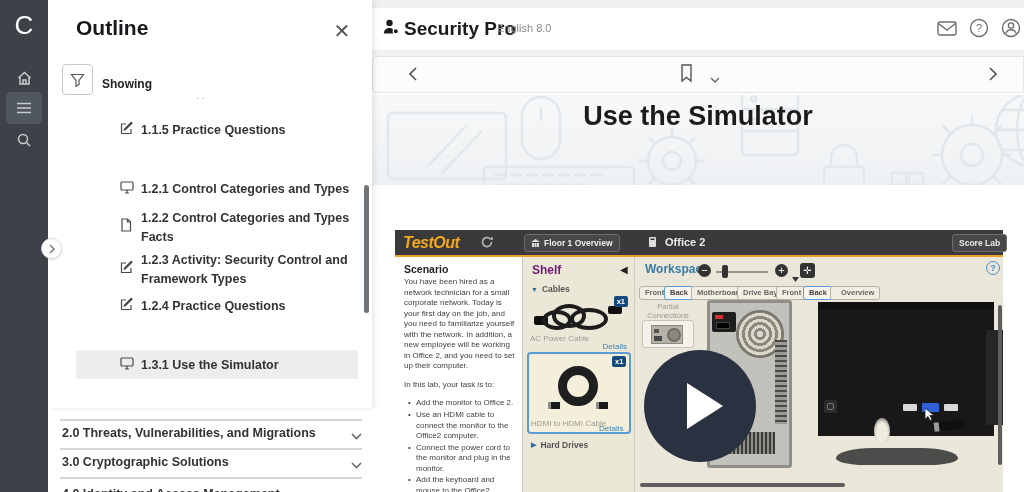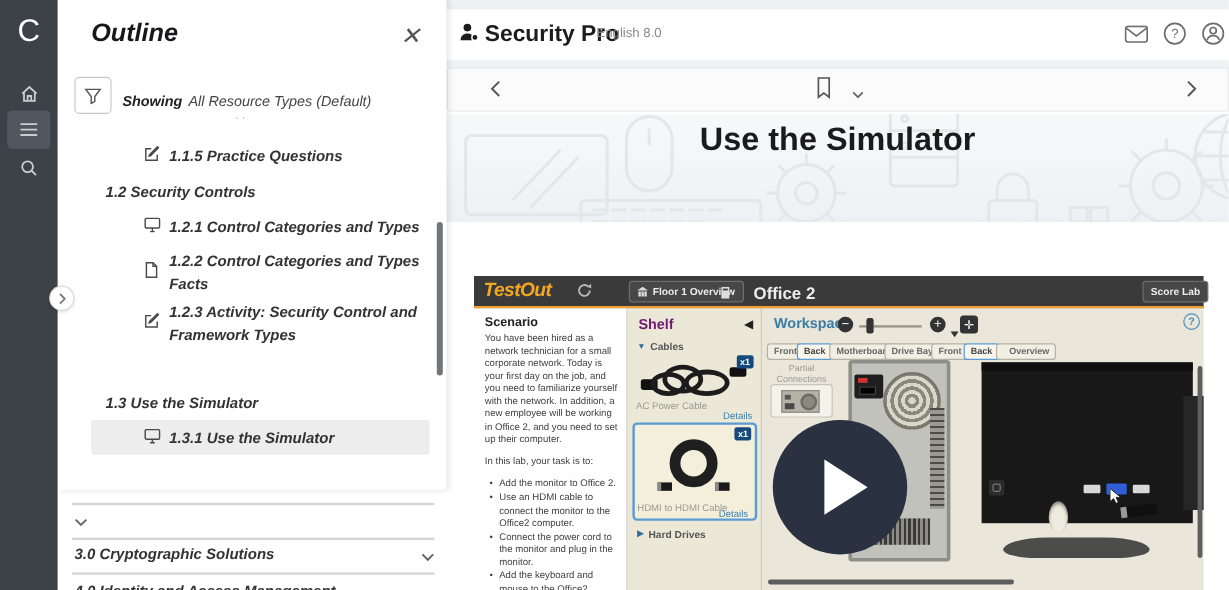--- a/index.html
+++ b/index.html
@@ -8,21 +8,21 @@
   .abs { position:absolute; }
 
   
   .rail { left:0; top:0; width:48px; height:492px; background:#3d4248; z-index:30; }
   .rail-logo { left:8px; top:8px; width:32px; height:34px; color:#fff; font-size:26px; font-weight:400; text-align:center; line-height:34px; }
   .rail-btn { width:36px; height:32px; left:6px; display:flex; align-items:center; justify-content:center; border-radius:4px; }
   .rail-btn.active { background:#51575f; }
   .rail-btn svg { stroke:#c9ccce; fill:none; stroke-width:1.5; }
 
   
-  .panel { left:48px; top:0; width:324px; height:408px; background:#fff; box-shadow:2px 0 5px rgba(0,0,0,.10); z-index:20;font-style:italic; }
+  .panel { left:48px; top:0; width:324px; height:408px; background:#fff; box-shadow:2px 0 5px rgba(0,0,0,.10); z-index:20; }
   .outline-title { left:76px; top:16px; font-size:21px; font-weight:700; color:#17171c; }
   .close-x { left:330px; top:20px; width:24px; height:24px; color:#555; font-size:20px; line-height:22px; text-align:center; font-weight:300; cursor:pointer; }
   .filter-btn { left:62px; top:64px; width:31px; height:31px; border:1px solid #c8c8c8; border-radius:4px; display:flex; align-items:center; justify-content:center; }
   .showing-lbl { left:102px; top:77px; font-size:12px; font-weight:700; color:#222; }
   .showing-val { left:157px; top:77px; font-size:12px; color:#444; }
   .o-item-label { font-size:12.5px; font-weight:600; color:#333; line-height:1.55; }
   .o-icon { width:14px; height:14px; }
   .o-icon svg { stroke:#4a4a4a; fill:none; stroke-width:1.2; }
   .sel-row { left:76px; top:350px; width:282px; height:29px; background:#ededed; border-radius:2px; }
   .divider { left:60px; width:302px; height:0; border-top:2px solid #d6d6d6; }
@@ -47,21 +47,21 @@
 
   
   .title-band { left:372px; top:95px; width:652px; height:90px; background:linear-gradient(180deg,#f7f8fa 0%,#eef1f3 100%); overflow:hidden; }
   .page-title { left:372px; top:101px; width:652px; text-align:center; font-size:27px; font-weight:700; color:#1b1b1b; z-index:2; }
 
   
   .sim-topbar { left:395px; top:230px; width:608px; height:27px; background:#3a3a3a; border-bottom:2px solid #ef9f2f; z-index:5; }
   .sim-brand { left:403px; top:234px; font-size:16px; font-weight:800; font-style:italic; color:#f2a71f; letter-spacing:-0.5px; z-index:6; }
   .sim-refresh { left:480px; top:235px; z-index:6; }
   .sim-btn { background:#474747; border:1px solid #6d6d6d; border-radius:3px; color:#ececec; font-size:8.5px; font-weight:700; padding:3px 6px; z-index:6; display:flex; align-items:center; gap:4px; }
-  .sim-navtxt { color:#ececec; font-size:14px; font-weight:700; z-index:6; display:flex; align-items:center; gap:20px; }
+  .sim-navtxt { color:#ececec; font-size:11px; font-weight:700; z-index:6; display:flex; align-items:center; gap:9px;padding-left:48px; }
 
   .scenario-panel { left:395px; top:257px; width:128px; height:235px; background:#fff; border-right:1px solid #c9c9c4; z-index:5; }
   .scenario-h { left:404px; top:263px; font-size:10.5px; font-weight:700; color:#222; z-index:6; }
   .scenario-body { left:404px; top:277px; width:112px; font-size:8px; line-height:1.32; color:#3f3f3f; z-index:6; }
   .scenario-body p { margin-bottom:8px; }
   .task-list { margin:0 0 8px 4px; }
   .task-row { display:flex; margin-bottom:1px; }
   .task-row .blt { width:8px; flex:none; }
 
   .shelf-panel { left:523px; top:257px; width:112px; height:235px; background:#ece8d8; border-right:1px solid #cfcabc; z-index:5; }
@@ -143,37 +143,33 @@
   <div class="abs panel">
     <div class="abs outline-title" style="left:28px; top:16px;">Outline</div>
     <div class="abs close-x" style="left:282px; top:20px;">✕</div>
 
     <div class="abs filter-btn" style="left:14px; top:64px;">
       <svg width="15" height="14" viewBox="0 0 15 14" fill="none" stroke="#555" stroke-width="1.2">
           <path d="M1.5 1.5h12L9 7.5v4l-3 1.8V7.5z"></path>
         </svg>
     </div>
     <div class="abs showing-lbl" style="left:54px; top:77px;">Showing</div>
-    <div class="abs showing-val" style="left:109px; top:77px;">All Resource Types (Default)</div>
 
     <div class="abs clipped-dots" style="left:148px; top:93px;">· ·</div>
 
     <div class="abs sel-row" style="left:28px; top:350px;"></div>
 
     <div class="abs" style="left:72px; top:121px; display:flex; gap:7px;">
       <span class="o-icon"><svg width="14" height="14" viewBox="0 0 14 14">
             <path d="M11 8v4.5H1.5V3H6"></path>
             <path d="M5.5 8.7 12 2.2l-.8-.8L4.7 7.9l-.4 1.2z"></path>
           </svg></span>
       <span class="o-item-label">1.1.5 Practice Questions</span>
     </div>
 
-    <div class="abs" style="left:40px; top:151px;">
-      <span class="o-item-label sec-label">1.2 Security Controls</span>
-    </div>
 
     <div class="abs" style="left:72px; top:180px; display:flex; gap:7px;">
       <span class="o-icon"><svg width="14" height="14" viewBox="0 0 14 14">
             <rect x="1" y="2" width="12" height="8" rx="1"></rect>
             <path d="M5 13h4M7 10v3"></path>
           </svg></span>
       <span class="o-item-label">1.2.1 Control Categories and Types</span>
     </div>
 
     <div class="abs" style="left:72px; top:209px; display:flex; gap:7px;">
@@ -185,36 +181,41 @@
     </div>
 
     <div class="abs" style="left:72px; top:251px; display:flex; gap:7px;">
       <span class="o-icon" style="margin-top:9px;"><svg width="14" height="14" viewBox="0 0 14 14">
             <path d="M11 8v4.5H1.5V3H6"></path>
             <path d="M5.5 8.7 12 2.2l-.8-.8L4.7 7.9l-.4 1.2z"></path>
           </svg></span>
       <span class="o-item-label" style="width:225px;">1.2.3 Activity: Security Control and Framework Types</span>
     </div>
 
-
-    <div class="abs" style="left:40px; top:327px;">
-      <span class="o-item-label sec-label">1.3 Use the Simulator</span>
-    </div>
+    <div class="abs" style="left:72px; top:297px; display:flex; gap:7px;">
+      <span class="o-icon"><svg width="14" height="14" viewBox="0 0 14 14">
+            <path d="M11 8v4.5H1.5V3H6"></path>
+            <path d="M5.5 8.7 12 2.2l-.8-.8L4.7 7.9l-.4 1.2z"></path>
+          </svg></span>
+      <span class="o-item-label">1.2.4 Practice Questions</span>
+    </div>
+
 
     <div class="abs" style="left:72px; top:356px; display:flex; gap:7px; z-index:2;">
       <span class="o-icon"><svg width="14" height="14" viewBox="0 0 14 14">
             <rect x="1" y="2" width="12" height="8" rx="1"></rect>
             <path d="M5 13h4M7 10v3"></path>
           </svg></span>
       <span class="o-item-label">1.3.1 Use the Simulator</span>
     </div>
 
 
     <div class="abs divider" style="left:12px; top:419px;"></div>
     <div class="abs" style="left:14px; top:426px; width:300px; display:flex; justify-content:space-between;">
+      <span class="sec-label">2.0 Threats, Vulnerabilities, and Migrations</span>
       <span class="chev"><svg width="11" height="7" viewBox="0 0 11 7">
             <polyline points="1,1 5.5,5.5 10,1"></polyline>
           </svg></span>
     </div>
     <div class="abs divider" style="left:12px; top:448px;"></div>
     <div class="abs" style="left:14px; top:455px; width:300px; display:flex; justify-content:space-between;text-align:right;">
       <span class="sec-label">3.0 Cryptographic Solutions</span>
       <span class="chev"><svg width="11" height="7" viewBox="0 0 11 7">
             <polyline points="1,1 5.5,5.5 10,1"></polyline>
           </svg></span>

